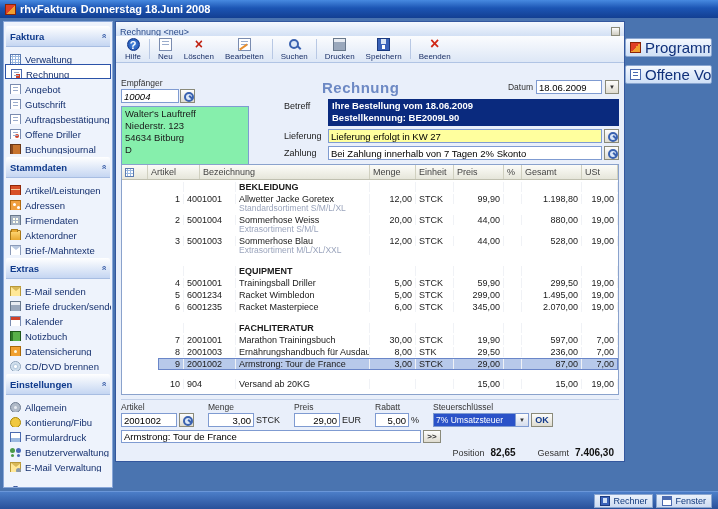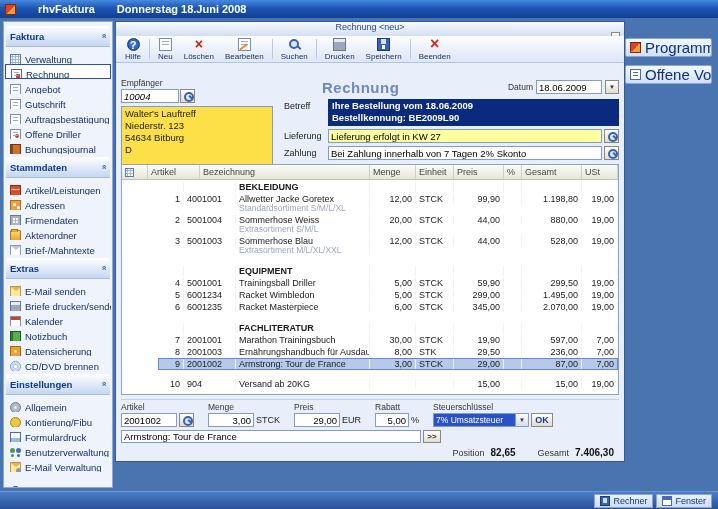--- a/index.html
+++ b/index.html
@@ -5,21 +5,21 @@
   * { margin:0; padding:0; box-sizing:border-box; }
   html,body { width:718px; height:509px; overflow:hidden; }
   body {
     font-family:"Liberation Sans","DejaVu Sans",sans-serif;
     background:#4a74b0; position:relative; font-size:11px; color:#1a1a1a;
   }
 
   
   .titlebar { position:absolute; top:0; left:0; right:0; height:18px;
     background:linear-gradient(#478ae0,#1c55b4 45%,#123f92);
-    color:#fff; display:flex; align-items:center; gap:22px; padding:0 5px;
+    color:#fff; display:flex; align-items:center; gap:4px; padding:0 5px;
     font-weight:bold; font-size:11px; }
   .app-date { font-weight:bold; }
 
   
   .icon { width:11px; height:11px; flex:0 0 auto; position:relative; display:inline-block; }
   .icon.mini { width:9px; height:9px; }
   .tb-item .icon { width:13px; height:13px; }
   .i-app { background:linear-gradient(135deg,#e04028 50%,#f0a030 50%); border:1px solid #8a2408; }
   .i-doc,.i-invoice,.i-doc-red,.i-edit,.i-calendar,.i-formprint { background:#fff; border:1px solid #7a8cb0; }
   .i-doc::after,.i-invoice::after,.i-doc-red::after,.i-edit::after { content:""; position:absolute; left:2px; right:2px; top:2px; height:5px;
@@ -88,21 +88,21 @@
   .side-item { height:15px; display:flex; align-items:center; gap:4px; padding:6px 2px 0 5px;
     font-size:9.5px; color:#15306e; cursor:pointer; white-space:nowrap; overflow:hidden; }
   .side-item.selected { background:#ffffff; border:1px solid #2a52a8; }
   .side-footer { margin-top:9px; }
 
   
   .window { position:absolute; left:115px; top:21px; width:510px; height:441px;
     background:#e9effa; border:1px solid #33579e; }
   .win-titlebar { position:absolute; top:0; left:0; right:0; height:20px;
     background:linear-gradient(#f5f9fe,#c6d7f1); border-bottom:1px solid #9cb4dc;
-    font-size:9px; color:#2a4a8a; display:flex; align-items:center; padding:0 4px;flex-direction:column; }
+    font-size:9px; color:#2a4a8a; display:flex; align-items:center; padding:0 4px; }
   .win-btn { margin-left:auto; width:9px; height:9px; background:linear-gradient(#fdfdfc,#cfccc0);
     border:1px solid #8a8a7a; cursor:pointer; }
   .toolbar { position:absolute; top:14px; left:0; right:0; height:27px;
     background:linear-gradient(#fbfcfe,#dde7f6); border-bottom:1px solid #b0c4e4;
     display:flex; align-items:center; padding:0 4px; gap:1px; }
   .tb-item { display:flex; flex-direction:column; align-items:center; justify-content:center;
     font-size:8px; color:#1a2f66; padding:1px 5px; cursor:pointer; gap:1px; }
   .tb-sep { width:1px; height:20px; background:#b8c8e4; margin:0 2px; }
 
   .fld-label { font-size:8.5px; color:#333; }
@@ -111,21 +111,21 @@
   .btn3d { background:linear-gradient(#fdfdfc,#dfdcd0); border:1px solid #8a8a7a; cursor:pointer;
     display:inline-flex; align-items:center; justify-content:center; }
   .btn-mag { width:15px; height:14px; }
   .btn-mag .icon { width:10px; height:10px; }
   .btn-dd { width:14px; height:14px; font-size:6px; color:#333; }
 
   .head { position:absolute; top:56px; left:5px; right:5px; height:98px; }
   .head-left { position:absolute; left:0; top:0; width:158px; }
   .emp-row { display:flex; gap:1px; margin-top:1px; }
   .emp-row .txt { width:58px;font-style:italic; }
-  .address { margin-top:3px; width:152px; height:62px; background:#fde047;
+  .address { margin-top:3px; width:128px; height:62px; background:#86efac;
     border:1px solid #7f9bd1; font-size:9.5px; line-height:12px; padding:1px 3px;
     white-space:pre-line; cursor:text; }
   .head-right { position:absolute; left:163px; right:0; top:0; }
   .title-row { display:flex; align-items:center; height:18px; }
   .page-title { margin-left:38px; font-size:15px; font-weight:bold; color:#6d89c4; letter-spacing:.5px; }
   .datum-group { margin-left:auto; display:flex; align-items:center; gap:3px; }
   .datum-group .txt { width:66px; }
   .frow { display:flex; align-items:flex-start; margin-top:3px; gap:2px; }
   .flabel { width:42px; font-size:9px; color:#222; padding-top:2px; flex:0 0 auto; }
   .betreff-box { flex:1; height:27px; background:#0a2a7e; color:#fff; font-weight:bold;

